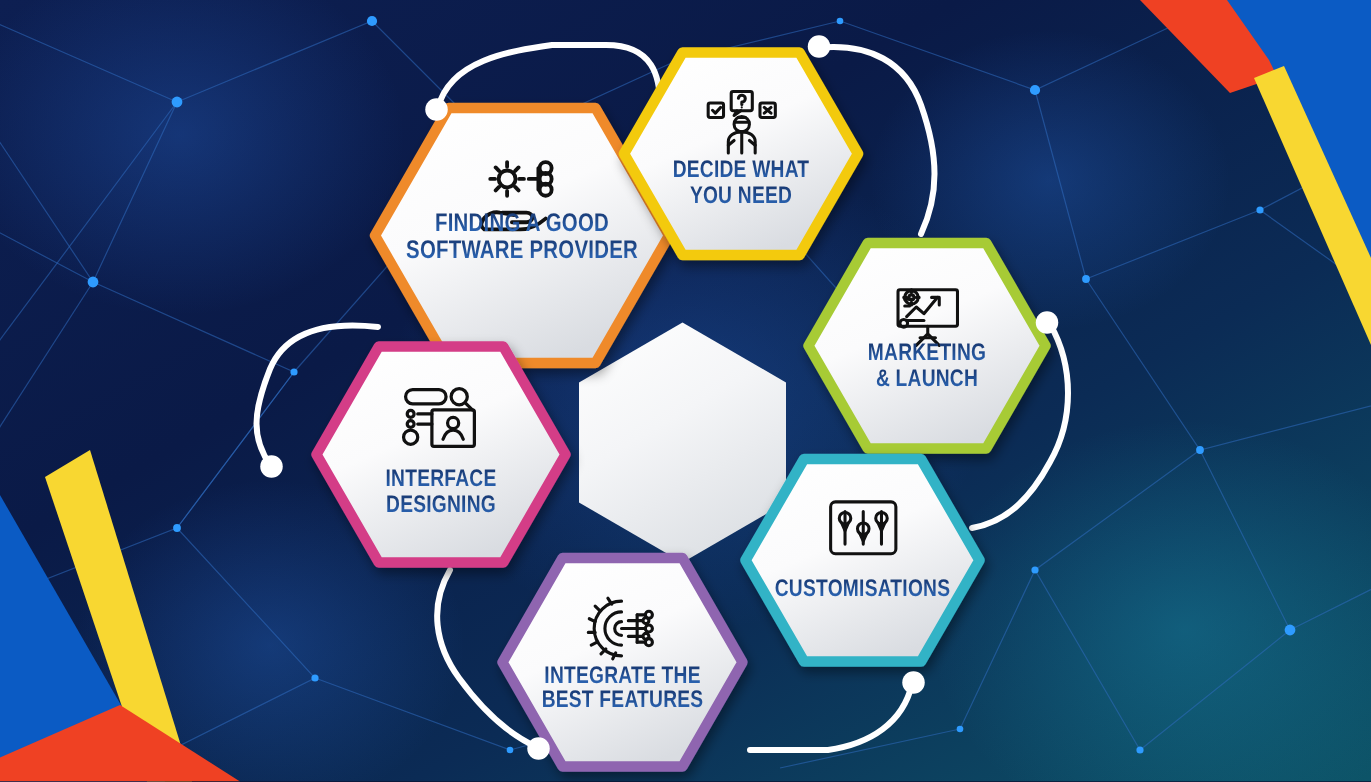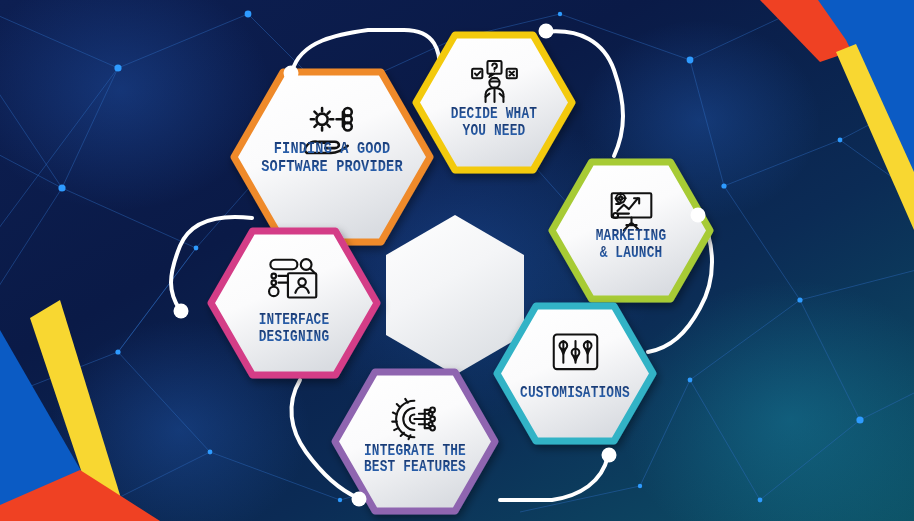--- a/index.html
+++ b/index.html
@@ -1,20 +1,20 @@
 <!DOCTYPE html>
 <html><head>
 <meta charset="utf-8">
 <style>
   html,body{margin:0;padding:0;background:#0a1435;}
   body{width:914px;height:521px;overflow:hidden;
        font-family:"Liberation Sans",sans-serif;}
   #stage{position:relative;width:914px;height:521px;overflow:hidden;}
   #stage svg.layer{position:absolute;left:0;top:0;width:914px;height:521px;}
-  .hexwrap{position:absolute;font-family:Liberation Mono, monospace;}
+  .hexwrap{position:absolute;}
   .hexlabel{position:absolute;left:0;right:0;text-align:center;
             font-weight:700;letter-spacing:.2px;line-height:1.06;
             color:#1b4f9c;
             transform:scaleX(.80);
             text-transform:uppercase;
             pointer-events:none;}
   .hexlabel span{display:block;
             background:linear-gradient(180deg,#17366e 0%,#2f6fc4 100%);
             -webkit-background-clip:text;background-clip:text;
             -webkit-text-fill-color:transparent;color:#245ba8;}
@@ -126,21 +126,21 @@
       <linearGradient id="ctrFill" x1="0" y1="0" x2="0.5" y2="1">
         <stop offset="0" stop-color="#ffffff"></stop>
         <stop offset="0.5" stop-color="#f4f5f7"></stop>
         <stop offset="1" stop-color="#dfe2e6"></stop>
       </linearGradient>
     </defs>
     <polygon points="455,215 524,255 524,335 455,375 386,335 386,255" fill="url(#ctrFill)" stroke="none"></polygon>
   </svg>
 
   <div id="hexes">
-      <div class="hexwrap" style="left: 218px; top: 56px; width: 228px; height: 202px;">
+      <div class="hexwrap" style="left: 234px; top: 56px; width: 228px; height: 202px;">
         <svg width="228" height="202" viewBox="0 0 228 202" style="position:absolute;left:0;top:0;overflow:visible">
           <defs>
             <linearGradient id="fill0" x1="0.1" y1="0" x2="0.6" y2="1">
               <stop offset="0" stop-color="#ffffff"></stop>
               <stop offset="0.45" stop-color="#fbfbfc"></stop>
               <stop offset="1" stop-color="#d9dce1"></stop>
             </linearGradient>
             <filter id="shd0" x="-30%" y="-30%" width="170%" height="170%">
               <feDropShadow dx="2" dy="4" stdDeviation="4" flood-color="#000" flood-opacity="0.40"></feDropShadow>
             </filter>
@@ -199,21 +199,21 @@
       <path d="M25 68 v-12 c0-6 6-10 14-10 s14 4 14 10 v12"></path>
       <path d="M39 46 v22 M31 55 l-6 5 M47 55 l6 5"></path>
     </g>
           </svg>
         </div>
         <div class="hexlabel" style="top:87.5px;font-size:16px;">
           <span>Decide What</span>
           <span>You Need</span>
         </div>
       </div>
-      <div class="hexwrap" style="left: 536px; top: 145.5px; width: 190px; height: 169px;">
+      <div class="hexwrap" style="left: 523px; top: 145.5px; width: 190px; height: 169px;">
         <svg width="190" height="169" viewBox="0 0 190 169" style="position:absolute;left:0;top:0;overflow:visible">
           <defs>
             <linearGradient id="fill2" x1="0.1" y1="0" x2="0.6" y2="1">
               <stop offset="0" stop-color="#ffffff"></stop>
               <stop offset="0.45" stop-color="#fbfbfc"></stop>
               <stop offset="1" stop-color="#d9dce1"></stop>
             </linearGradient>
             <filter id="shd2" x="-30%" y="-30%" width="170%" height="170%">
               <feDropShadow dx="2" dy="4" stdDeviation="4" flood-color="#000" flood-opacity="0.40"></feDropShadow>
             </filter>

